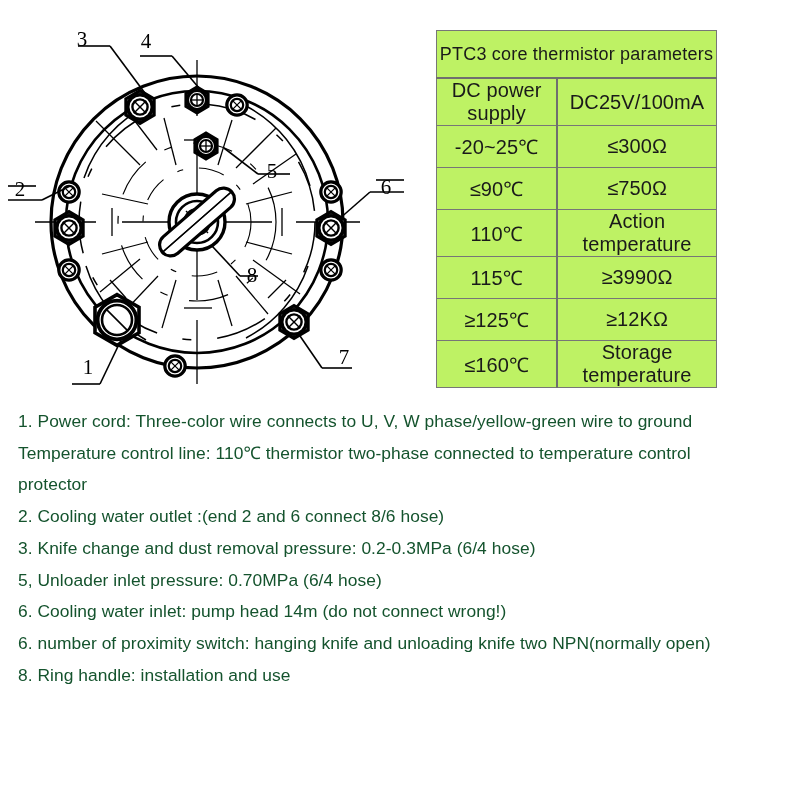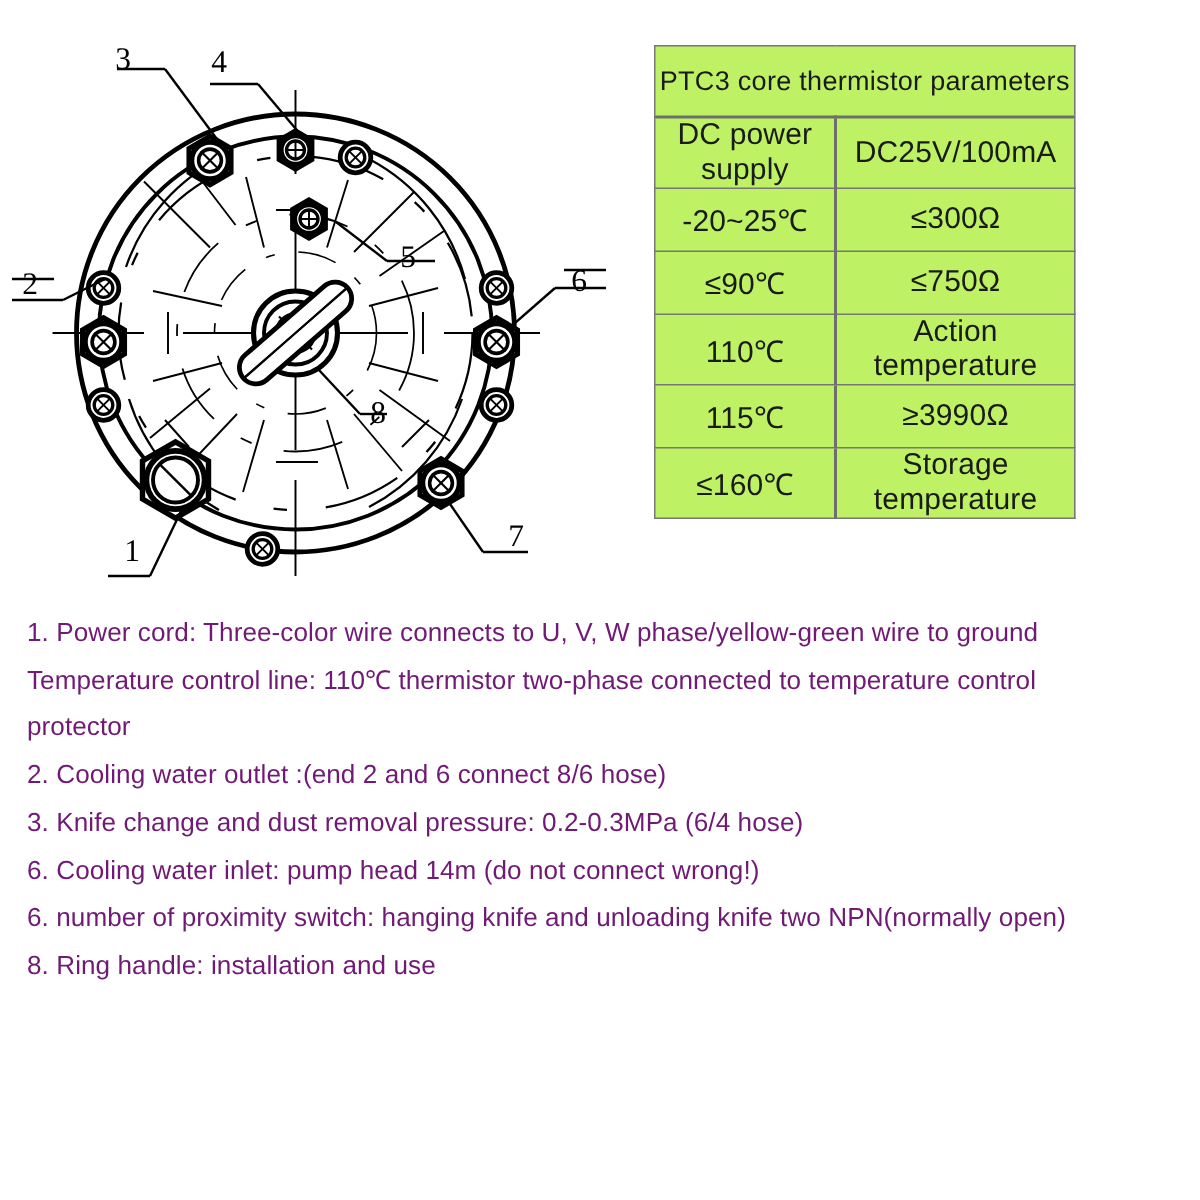--- a/index.html
+++ b/index.html
@@ -76,21 +76,21 @@
   
   #notes {
     position: absolute;
     left: 18px;
     top: 406px;
     width: 770px;
   }
   .note-line {
     font-size: 17.4px;
     line-height: 31.7px;
-    color: #701a75;
+    color: #14532d;
     white-space: nowrap;
     font-family: "Liberation Sans", sans-serif;
     letter-spacing: 0.05px;
   }
 
   
   .lbl {
     font-family: "Liberation Serif", serif;
     font-size: 21px;
     fill: #000;
@@ -310,30 +310,35 @@
       </tr>
       <tr>
         <td class="col-left">110℃</td>
         <td class="col-right">Action temperature</td>
       </tr>
       <tr>
         <td class="col-left">115℃</td>
         <td class="col-right">≥3990Ω</td>
       </tr>
       <tr>
+        <td class="col-left">≥125℃</td>
+        <td class="col-right">≥12KΩ</td>
+      </tr>
+      <tr>
         <td class="col-left">≤160℃</td>
         <td class="col-right">Storage temperature</td>
       </tr>
     </tbody>
   </table>
 
   <div id="notes">
     <div class="note-line">1. Power cord: Three-color wire connects to U, V, W phase/yellow-green wire to ground</div>
     <div class="note-line">Temperature control line: 110℃ thermistor two-phase connected to temperature control</div>
     <div class="note-line">protector</div>
     <div class="note-line">2. Cooling water outlet :(end 2 and 6 connect 8/6 hose)</div>
     <div class="note-line">3. Knife change and dust removal pressure: 0.2-0.3MPa (6/4 hose)</div>
+    <div class="note-line">5, Unloader inlet pressure: 0.70MPa (6/4 hose)</div>
     <div class="note-line">6. Cooling water inlet: pump head 14m (do not connect wrong!)</div>
     <div class="note-line">6. number of proximity switch: hanging knife and unloading knife two NPN(normally open)</div>
     <div class="note-line">8. Ring handle: installation and use</div>
   </div>
 
 </div>
 
 </body></html>

